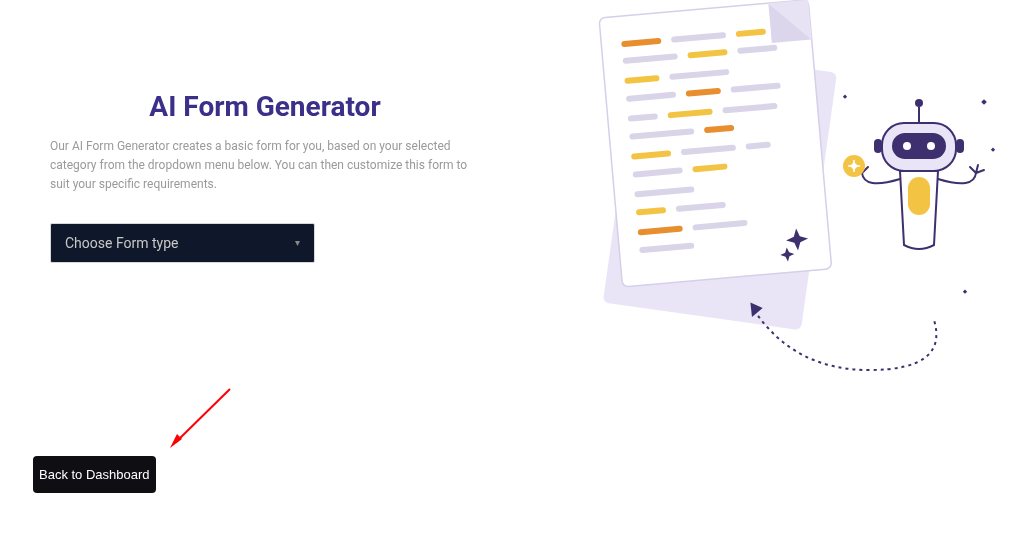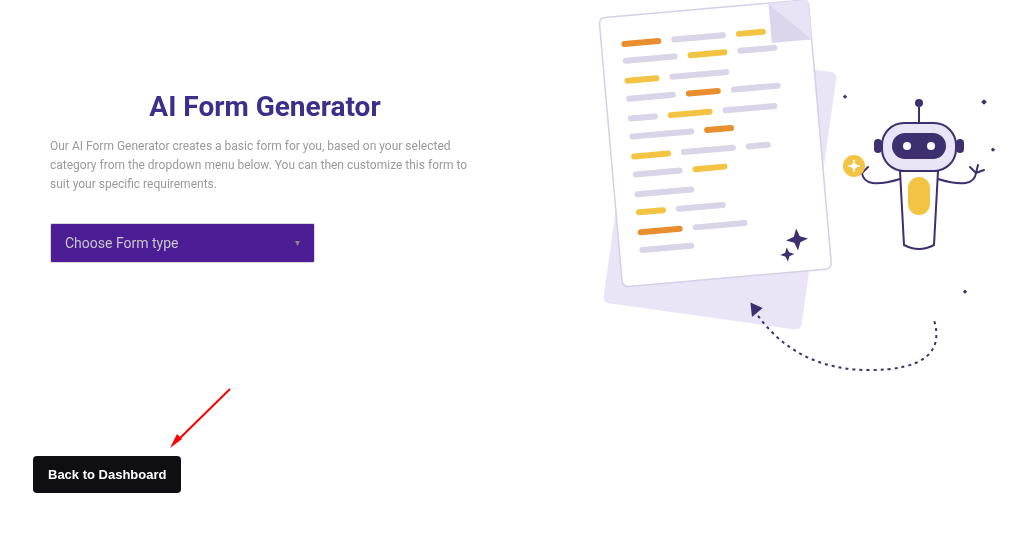--- a/index.html
+++ b/index.html
@@ -31,21 +31,21 @@
       font-size: 12px;
       line-height: 1.6;
       color: #9a9a9a;
       margin-bottom: 28px;
       max-width: 420px;
     }
     .dropdown {
       width: 265px;
       height: 40px;
       border: 1px solid #d8d8d8;
-      background: #4c1d95;
+      background: #0f172a;
       display: flex;
       align-items: center;
       justify-content: space-between;
       padding: 0 14px;
       cursor: pointer;
       border-radius: 2px;
       text-align: center;
     }
     .dropdown-text {
       color: #c8c8c8;
@@ -61,23 +61,23 @@
       top: 0;
       width: 500px;
       height: 400px;
     }
     .back-btn {
       position: absolute;
       left: 33px;
       bottom: 45px;
       background: #0e0e13;
       color: #fff;
-      font-weight: 700;
+      font-weight: 400;
       font-size: 13px;
-      padding: 11px 15px;
+      padding: 11px 6px;
       border: none;
       border-radius: 4px;
       cursor: pointer;
     }
     .arrow-annotation {
       position: absolute;
       left: 168px;
       bottom: 80px;
       pointer-events: none;
     }

